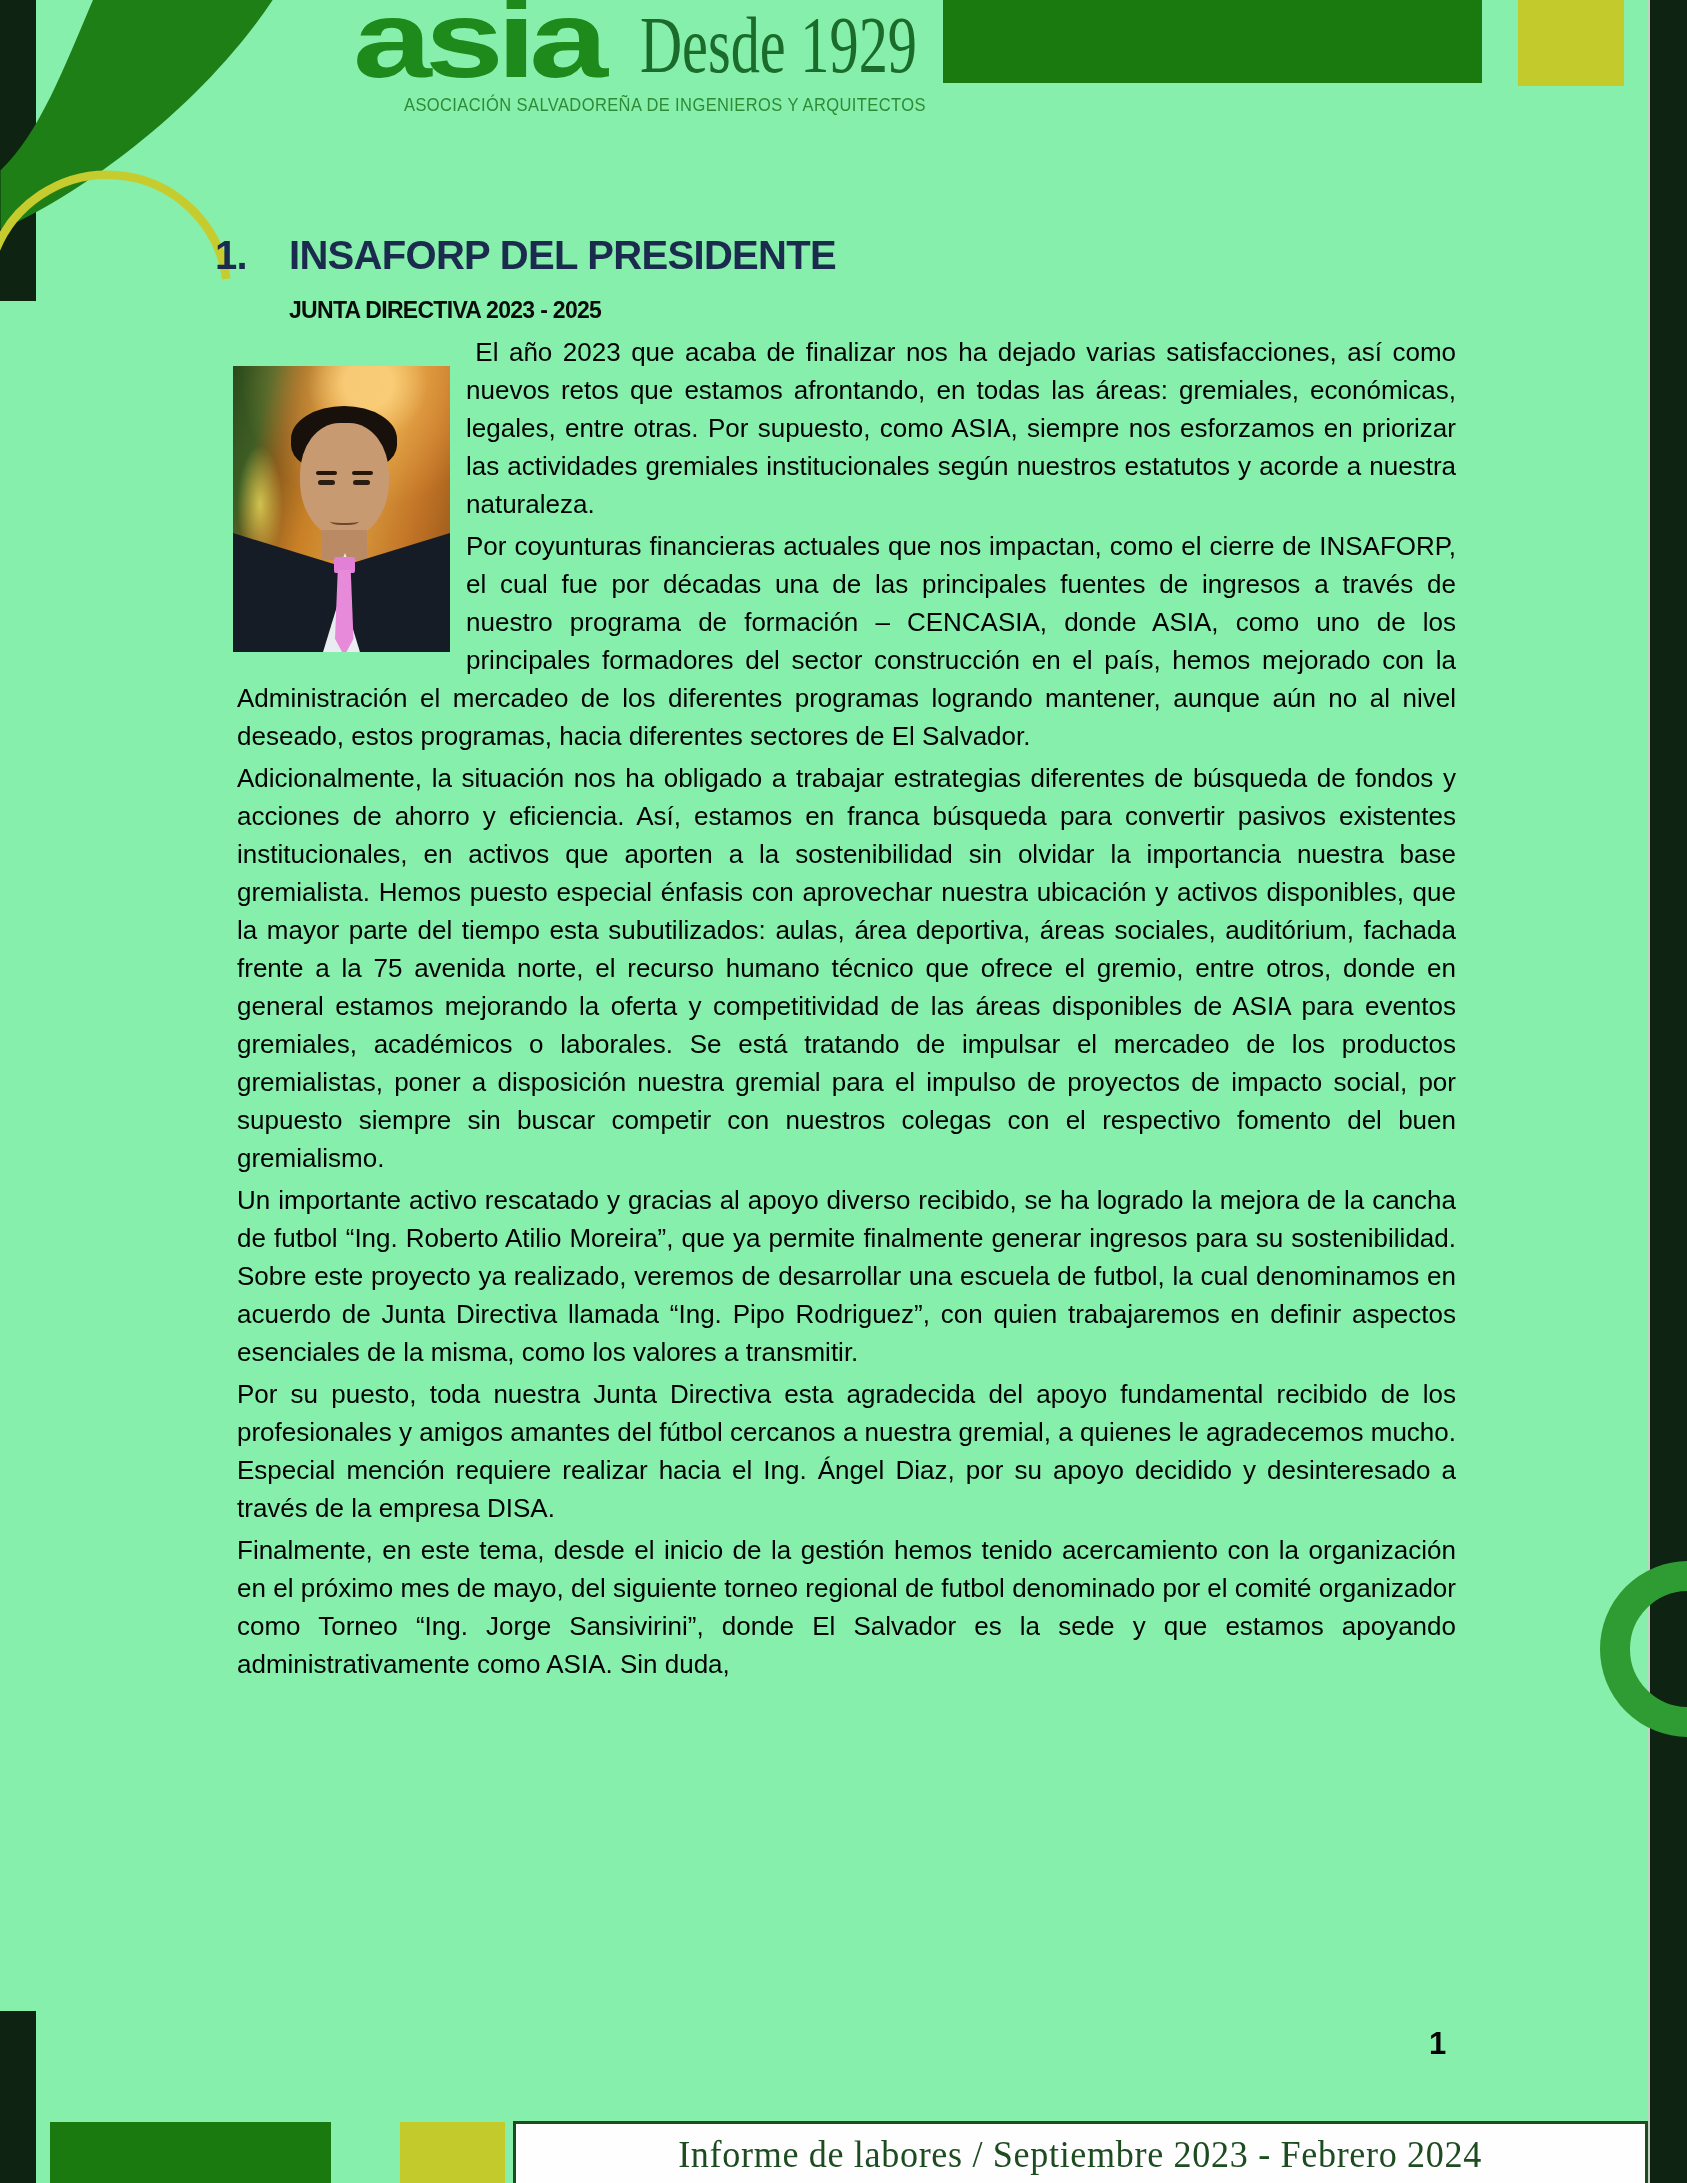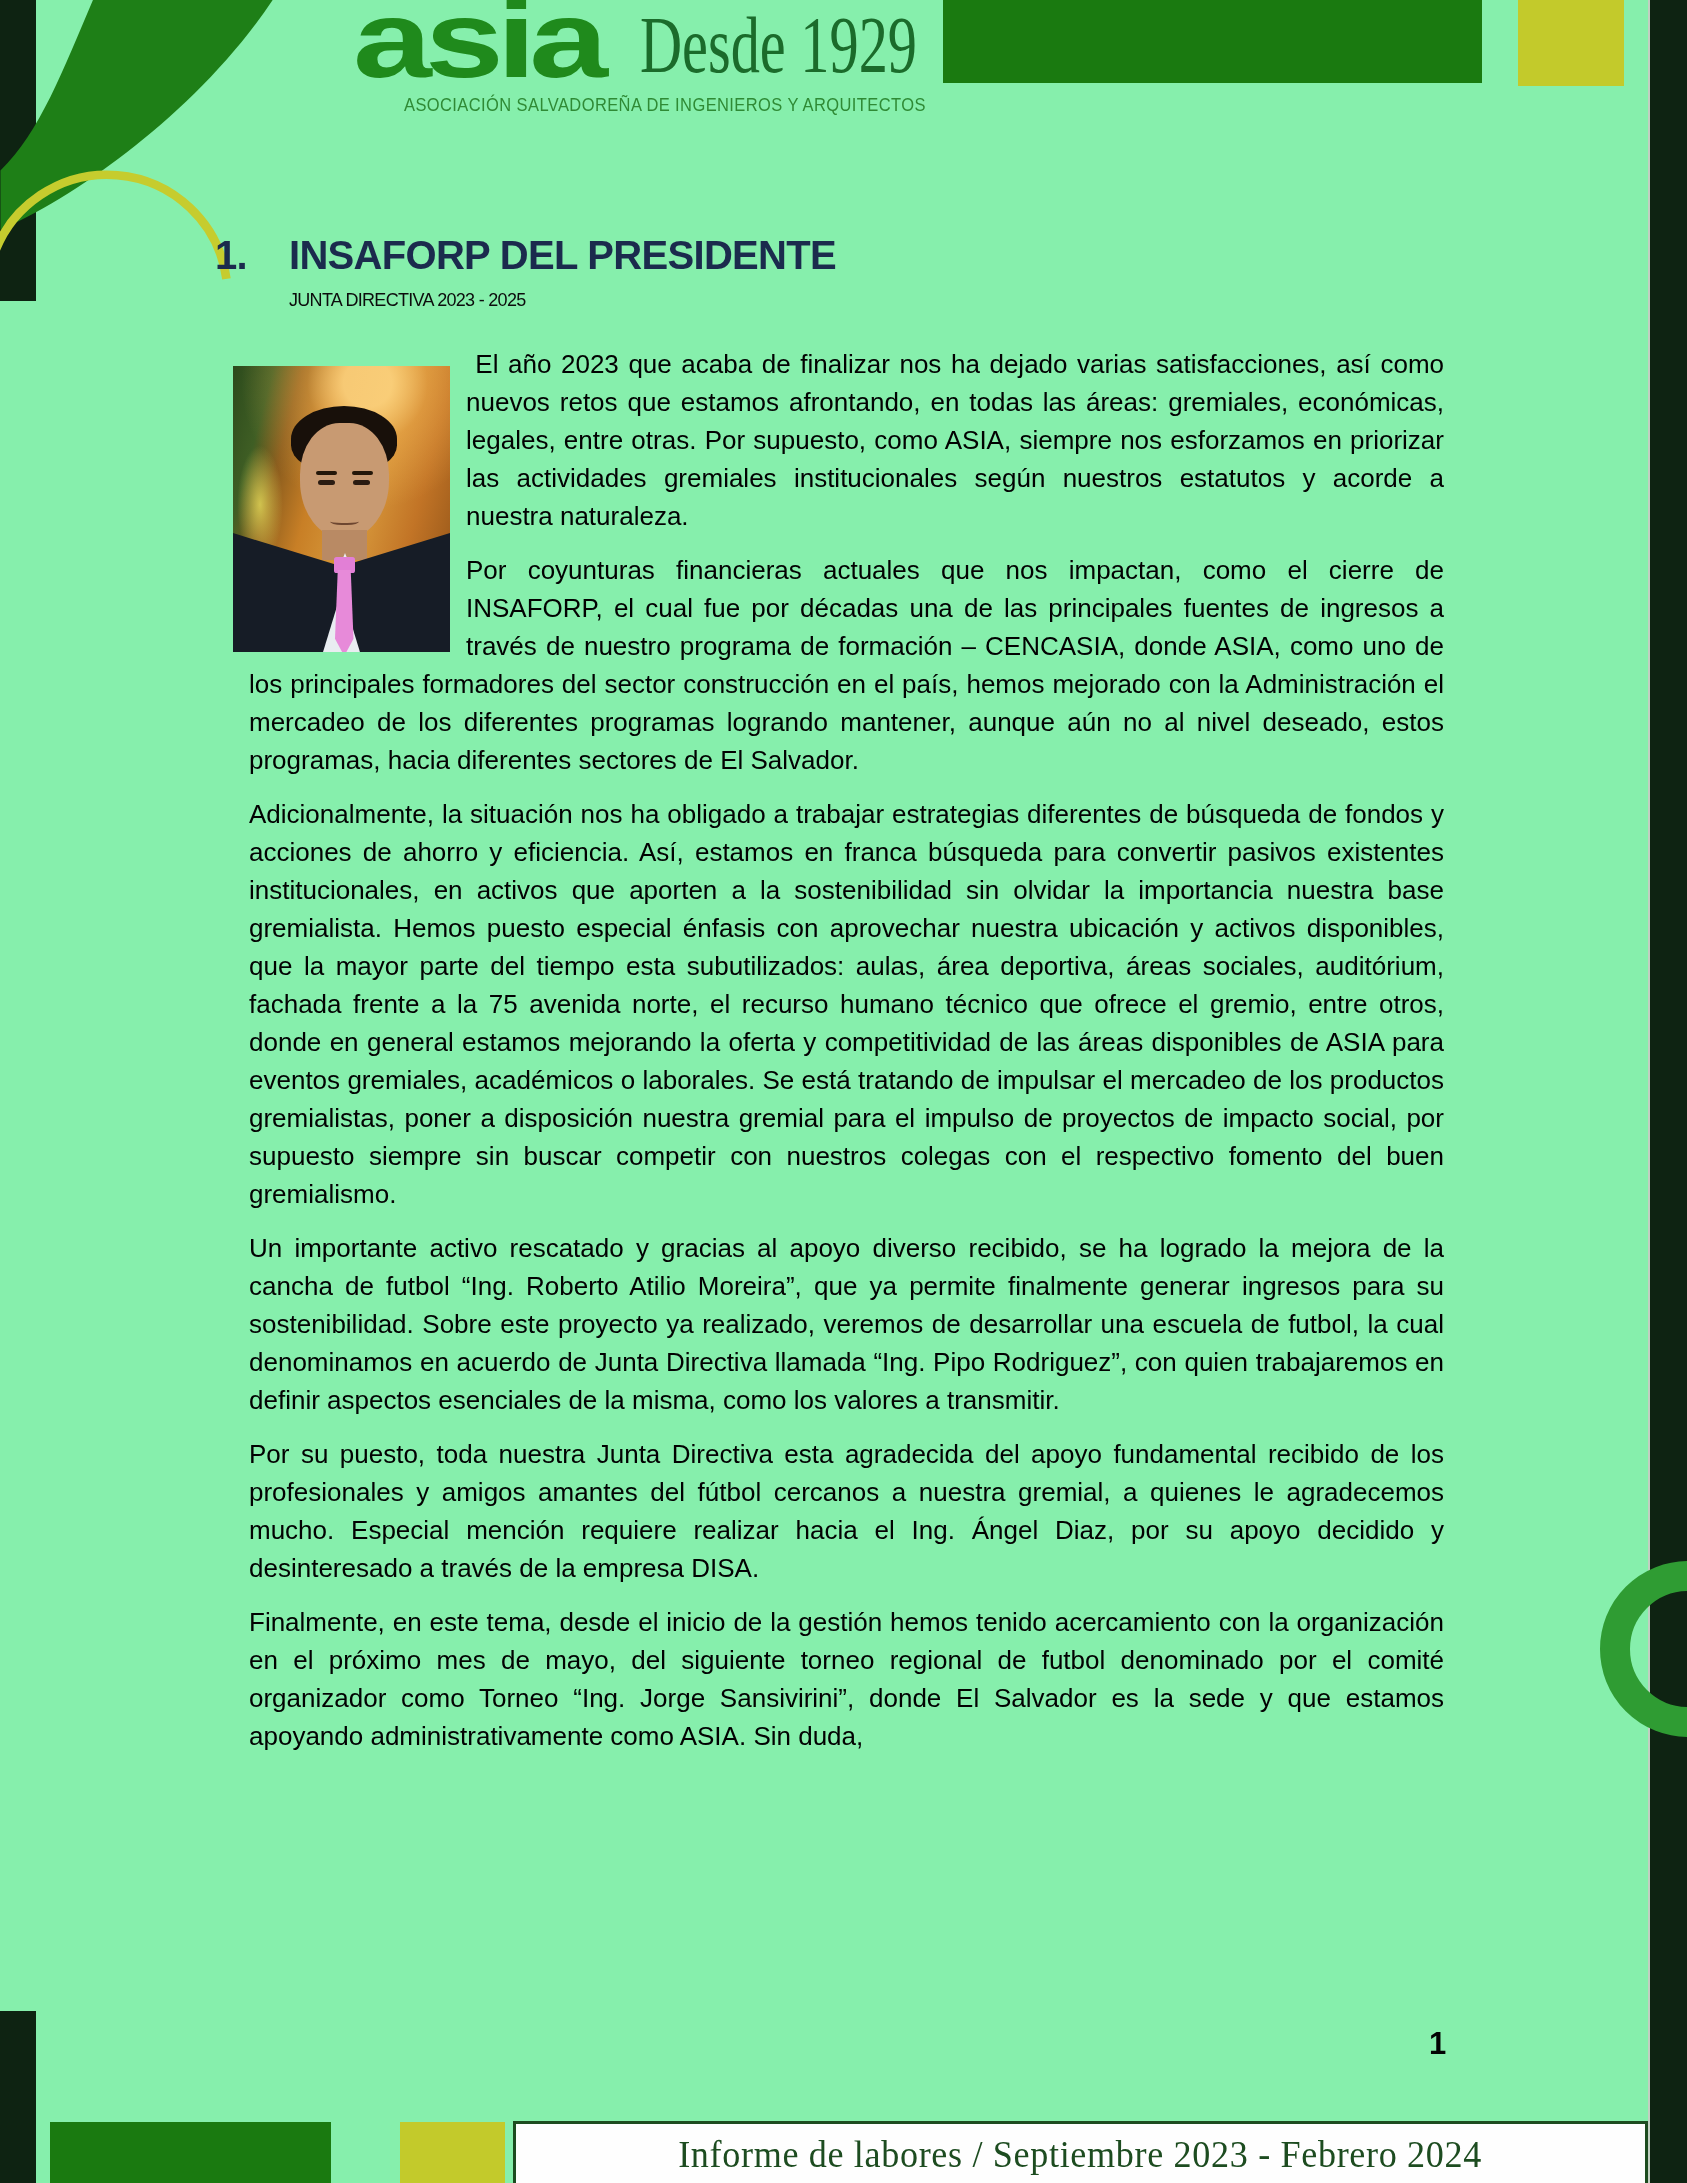--- a/index.html
+++ b/index.html
@@ -48,31 +48,31 @@
   }
 
   
   .title-row{
     position:absolute;left:215px;top:233px;
     display:flex;align-items:baseline;
     color:#1b2b4d;font-weight:bold;font-size:40px;letter-spacing:-0.7px;
   }
   .title-num{display:inline-block;min-width:74px;}
   .subtitle{
-    position:absolute;left:289px;top:290px;
-    color:#0c0c0c;font-weight:normal;font-size:18px;letter-spacing:-0.7px;
+    position:absolute;left:289px;top:297px;
+    color:#0c0c0c;font-weight:bold;font-size:23px;letter-spacing:-0.7px;
   }
 
   
   .body-text{
     position:absolute;left:233px;top:329px;width:1227px;
     font-size:26px;line-height:38px;color:#020202;
     text-align:justify;
   }
-  .body-text p{margin:16px;}
+  .body-text p{margin:4px;}
   .body-text p.indent{text-indent:9.3px;}
 
   
   .photo{
     position:relative;float:left;
     width:217px;height:286px;
     margin:37px 16px 8px 0;
     overflow:hidden;
     background:
       radial-gradient(circle at 62% 6%, rgba(255,214,130,.85) 0 8%, rgba(255,190,90,.35) 20%, rgba(0,0,0,0) 42%),

